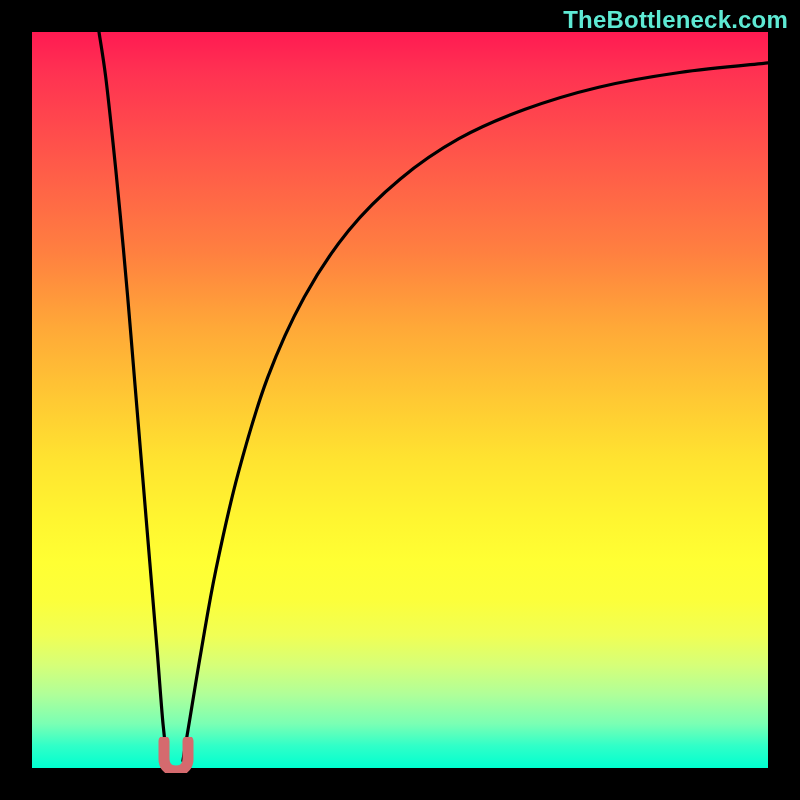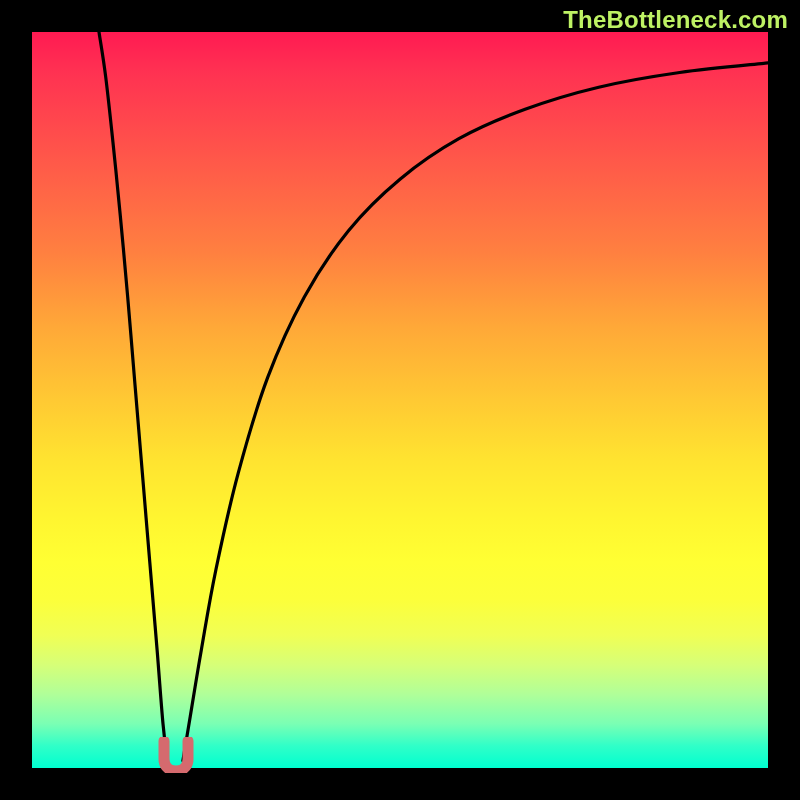--- a/index.html
+++ b/index.html
@@ -34,21 +34,21 @@
         #30ffc8 97%,
         #00ffd0 100%);
     }
     .watermark {
       position: absolute;
       top: 6px;
       right: 12px;
       font-family: Arial, sans-serif;
       font-size: 24px;
       font-weight: 600;
-      color: #bef264;
+      color: #5eead4;
       letter-spacing: 0.2px;
     }
     svg.curve {
       position: absolute;
       left: 0; top: 0;
       width: 736px;
       height: 736px;
     }
     .marker {
       position: absolute;

